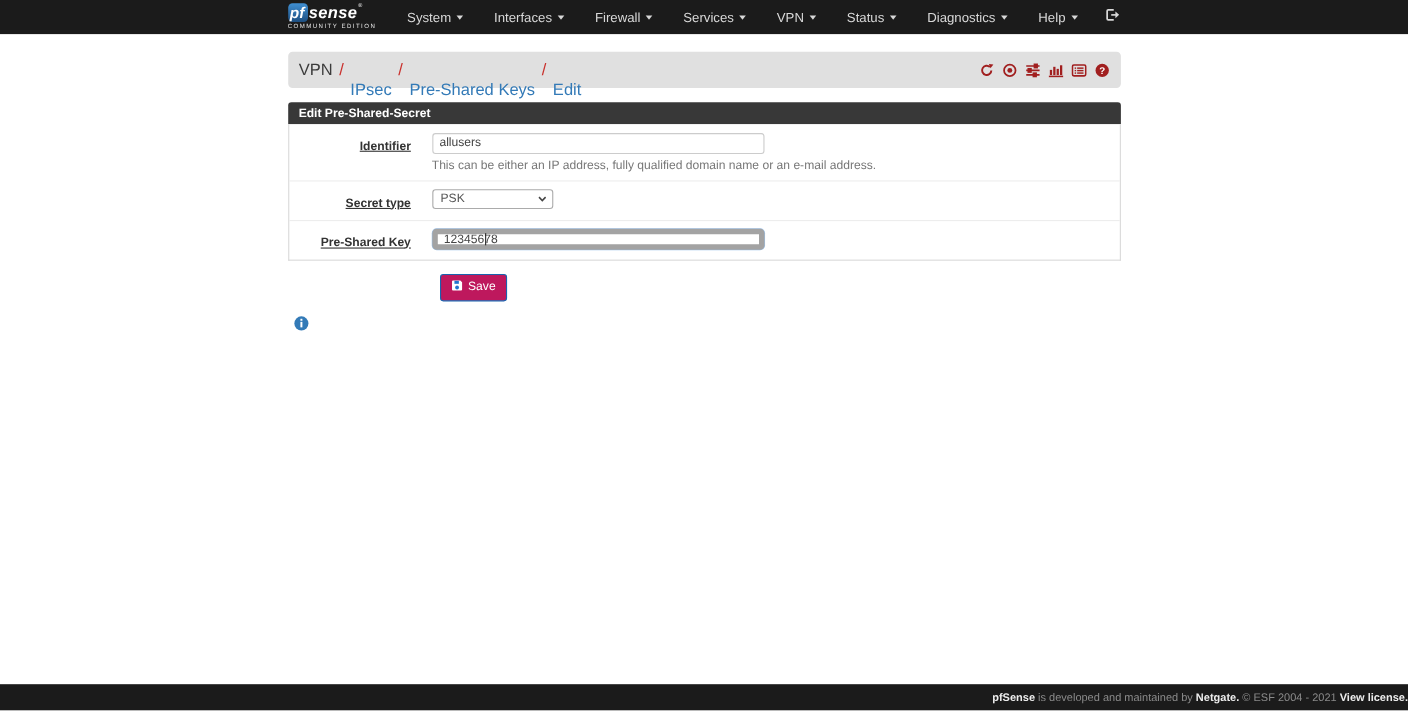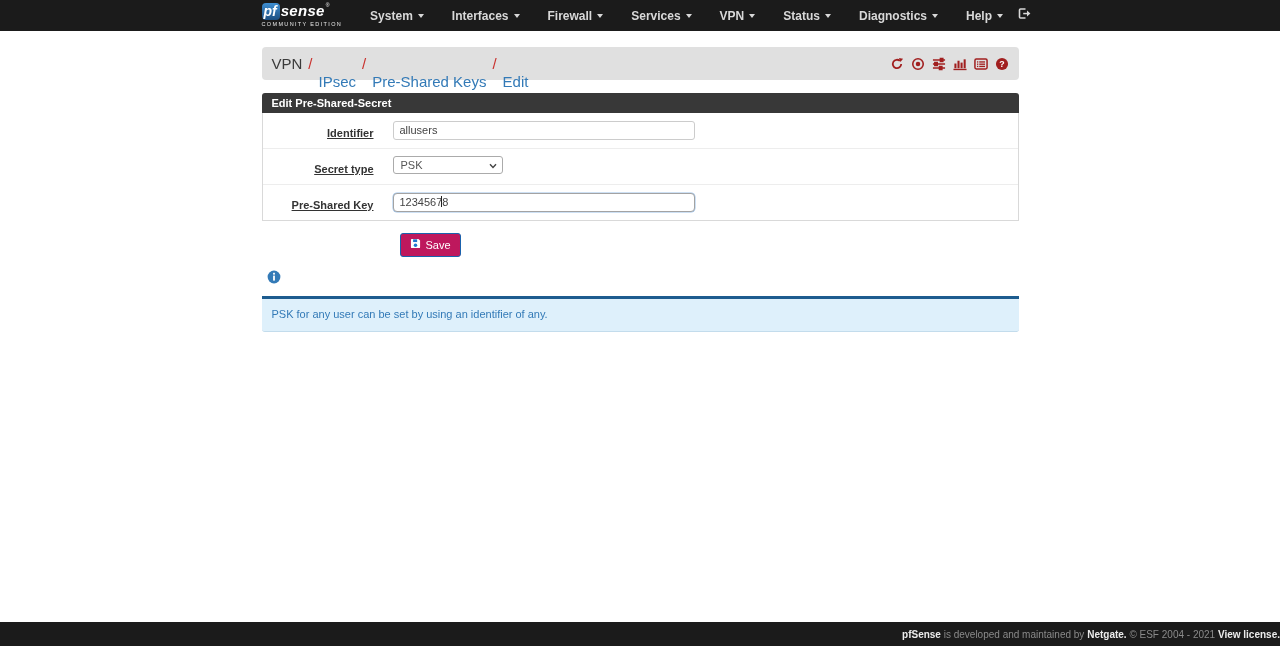--- a/index.html
+++ b/index.html
@@ -18,21 +18,21 @@
   .logo { display:flex; flex-direction:column; justify-content:flex-start; line-height:1; margin-right:6px; cursor:pointer; }
   .logo-top { display:flex; align-items:baseline; }
   .logo-pf {
     background:linear-gradient(#3f8fd2,#1d4e80);
     color:#fff; font-weight:bold; font-style:italic; font-size:14px;
     border-radius:4px; padding:1px 3px 2px 2px; margin-right:1px;
   }
   .logo-sense { color:#fff; font-weight:bold; font-style:italic; font-size:15px; letter-spacing:.3px; }
   .logo-reg { color:#fff; font-size:5px; margin-left:1px; align-self:flex-start; }
   .logo-edition { color:#e8e8e8; font-size:5.5px; letter-spacing:1.35px; margin-top:2px; white-space:nowrap; }
-  .nav-items { display:flex; align-items:flex-start; height:31px; margin-left:8px;font-weight:bold; }
+  .nav-items { display:flex; align-items:flex-start; height:31px; margin-left:8px; }
   .nav-item {
     color:#d8d8d8; font-size:12px; padding:0 14px; height:31px;
     display:flex; align-items:center; cursor:pointer; white-space:nowrap;
   }
   .caret {
     display:inline-block; margin-left:5px;
     border-left:3.5px solid transparent; border-right:3.5px solid transparent;
     border-top:4px solid #d8d8d8;
   }
   .nav-right { margin-left:auto; display:flex; align-items:center; cursor:pointer; }
@@ -73,21 +73,21 @@
     font-family:"Liberation Sans", sans-serif;
   }
   .help-text { color:#777777; font-size:11px; margin-top:5px; }
   .fake-select {
     width:110px; height:18px; border:1px solid #ababab; border-radius:3px;
     display:flex; align-items:center; justify-content:space-between;
     padding:0 5px 0 7px; font-size:11px; color:#555; background:#fff; cursor:pointer;
   }
   .psk-wrap { position:relative; display:inline-block; }
   .psk-input {
-    border:1px solid #a3a3a3;
+    border:5px solid #a3a3a3;
     box-shadow:0 0 0 0.5px rgba(74,144,217,.55);
     border-radius:4px;
   }
   .text-caret {
     position:absolute; left:48px; top:4px; width:1px; height:11px; background:#222;
   }
 
   
   .save-row { margin-top:12px; margin-left:138px; }
   .btn-save {
@@ -247,20 +247,21 @@
   <section class="panel">
     <div class="panel-heading">Edit Pre-Shared-Secret</div>
     <div class="panel-body">
 
       <div class="form-row">
         <div class="label-col">
           <label>Identifier</label>
         </div>
         <div class="input-col">
           <input class="text-input" type="text" value="allusers" style="">
+          <div class="help-text">This can be either an IP address, fully qualified domain name or an e-mail address.</div>
         </div>
       </div>
 
       <div class="form-row">
         <div class="label-col">
           <label>Secret type</label>
         </div>
         <div class="input-col">
           <div class="fake-select">
             <span>PSK</span>
@@ -304,23 +305,20 @@
   <div class="info-row">
     <span>
       <svg width="14" height="14" viewBox="0 0 14 14">
         <circle cx="7" cy="7" r="6.4" fill="#337ab7"></circle>
         <rect x="6.1" y="5.6" width="1.8" height="5" fill="#ffffff"></rect>
         <rect x="6.1" y="2.8" width="1.8" height="1.8" fill="#ffffff"></rect>
       </svg>
     </span>
   </div>
 
-  <div class="alert-info">
-    <span>PSK for any user can be set by using an identifier of any.</span>
-  </div>
 
 </main>
 
 <footer class="footer">
   <span>
     <b>pfSense</b><span class="sep-space"> is developed and maintained by </span><b>Netgate.</b><span class="sep-space"> © ESF 2004 - 2021 </span><b>View license.</b>
   </span>
 </footer>
 
 </body></html>

